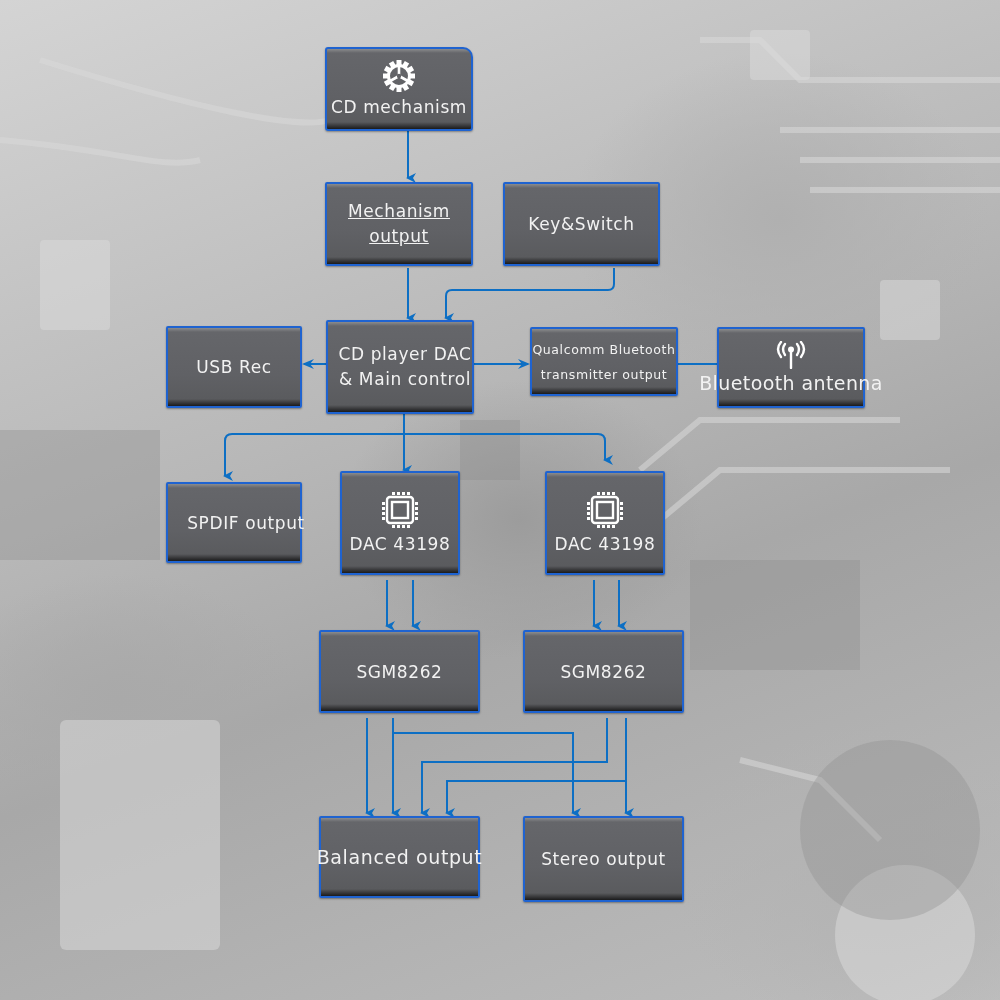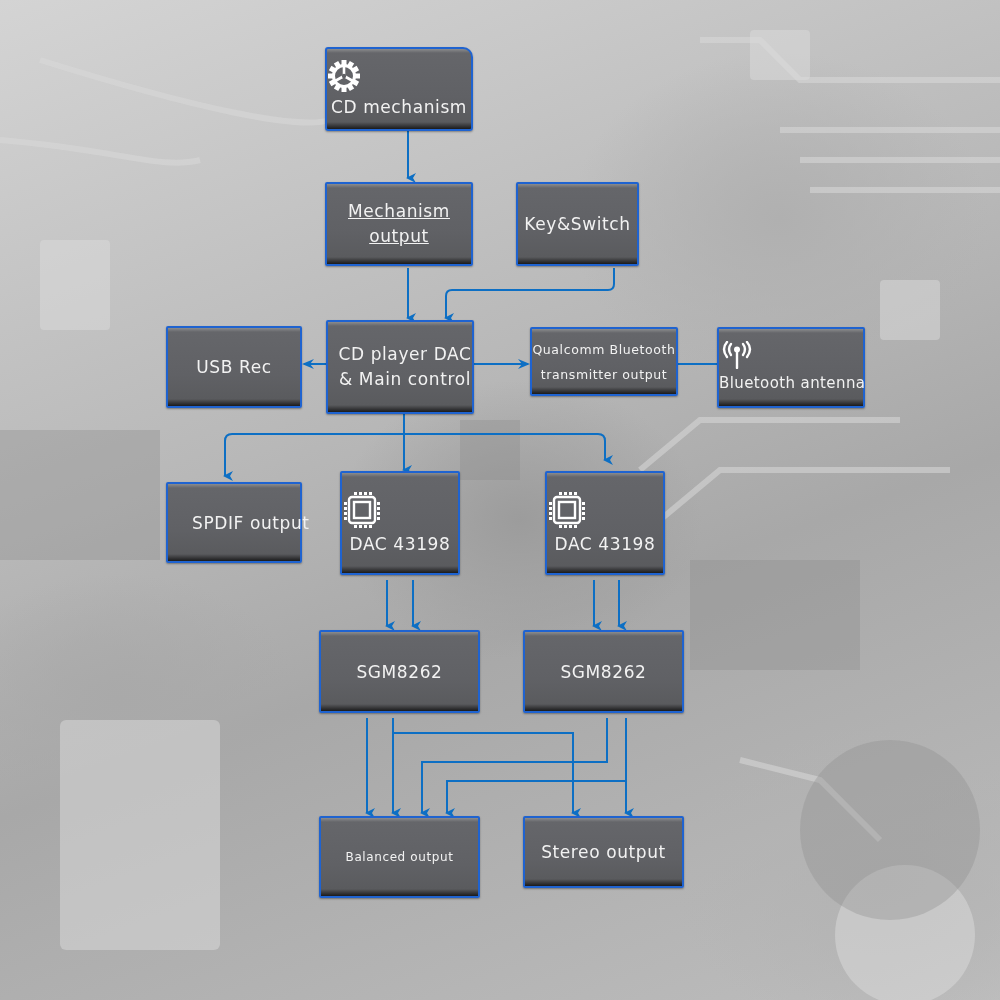--- a/index.html
+++ b/index.html
@@ -18,21 +18,21 @@
       linear-gradient(160deg, #d4d4d4 0%, #b8b8b8 40%, #a8a8a8 60%, #bdbdbd 100%);
   }
   .bg svg { position: absolute; inset: 0; }
   .box {
     position: absolute;
     box-sizing: border-box;
     background: linear-gradient(180deg, #8a8b8d 0px, #65666a 4px, #606165 60%, #5a5b5e calc(100% - 7px), #1b1b1c 100%);
     border: 2px solid #1f63d0;
     border-radius: 2px;
     color: #f2f2f2;
-    display: flex; flex-direction: column; justify-content: center;
+    display: flex; flex-direction: column; align-items: center; justify-content: center;
     text-align: center;
     box-shadow: 0 1px 2px rgba(0,0,0,0.35);
   }
   .box .label { font-size: 17px; line-height: 24px; letter-spacing: 0.6px; white-space: nowrap; }
   .box .label.small { font-size: 12.5px; line-height: 25px; letter-spacing: 0.6px; }
   .box .label.ml { line-height: 25px; }
   .icon { display: block; margin-bottom: 2px; }
   #wires { position: absolute; inset: 0; pointer-events: none; }
 </style>
 </head>
@@ -129,21 +129,21 @@
     <circle cx="17" cy="17" r="2.2" fill="#616266"></circle>
   </svg>
   <span class="label">CD mechanism</span>
 </div>
 
 <div class="box" style="left:325px;top:182px;width:148px;height:84px;text-decoration:underline;">
   <span class="label ml">Mechanism</span>
   <span class="label ml">output</span>
 </div>
 
-<div class="box" style="left:516px;top:182px;width:123px;height:84px;">
+<div class="box" style="left:503px;top:182px;width:157px;height:84px;">
   <span class="label">Key&amp;Switch</span>
 </div>
 
 <div class="box" style="left:326px;top:320px;width:148px;height:94px;padding-left:10px;">
   <span class="label ml">CD player DAC</span>
   <span class="label ml">&amp; Main control</span>
 </div>
 
 <div class="box" style="left:166px;top:326px;width:136px;height:82px;">
   <span class="label">USB Rec</span>
@@ -158,21 +158,21 @@
   <svg class="icon" width="36" height="28" viewBox="0 0 36 28">
     <g fill="none" stroke="#fff" stroke-width="2.4" stroke-linecap="round">
       <path d="M12 3 Q8 8 12 14"></path>
       <path d="M8 1 Q2 8 8 16"></path>
       <path d="M24 3 Q28 8 24 14"></path>
       <path d="M28 1 Q34 8 28 16"></path>
       <line x1="18" y1="10" x2="18" y2="27"></line>
     </g>
     <circle cx="18" cy="8.5" r="3" fill="#fff"></circle>
   </svg>
-  <span class="label" style="font-size:15px;letter-spacing:0.4px;">Bluetooth antenna</span>
+  <span class="label" style="font-size:19px;letter-spacing:0.4px;">Bluetooth antenna</span>
 </div>
 
 <div class="box" style="left:166px;top:482px;width:136px;height:81px;">
   <span class="label" style="margin-left:24px;">SPDIF output</span>
 </div>
 
 <div class="box" style="left:340px;top:471px;width:120px;height:104px;">
   <svg class="icon" width="40" height="40" viewBox="0 0 40 40">
     <g fill="#fff">
       <rect x="12" y="2" width="3" height="3"></rect>
@@ -226,18 +226,18 @@
 
 <div class="box" style="left:319px;top:630px;width:161px;height:83px;">
   <span class="label">SGM8262</span>
 </div>
 
 <div class="box" style="left:523px;top:630px;width:161px;height:83px;">
   <span class="label">SGM8262</span>
 </div>
 
 <div class="box" style="left:319px;top:816px;width:161px;height:82px;">
-  <span class="label" style="font-size:12px;">Balanced output</span>
-</div>
-
-<div class="box" style="left:523px;top:816px;width:161px;height:72px;">
+  <span class="label" style="font-size:19px;">Balanced output</span>
+</div>
+
+<div class="box" style="left:523px;top:816px;width:161px;height:86px;">
   <span class="label">Stereo output</span>
 </div>
 
 </body></html>

